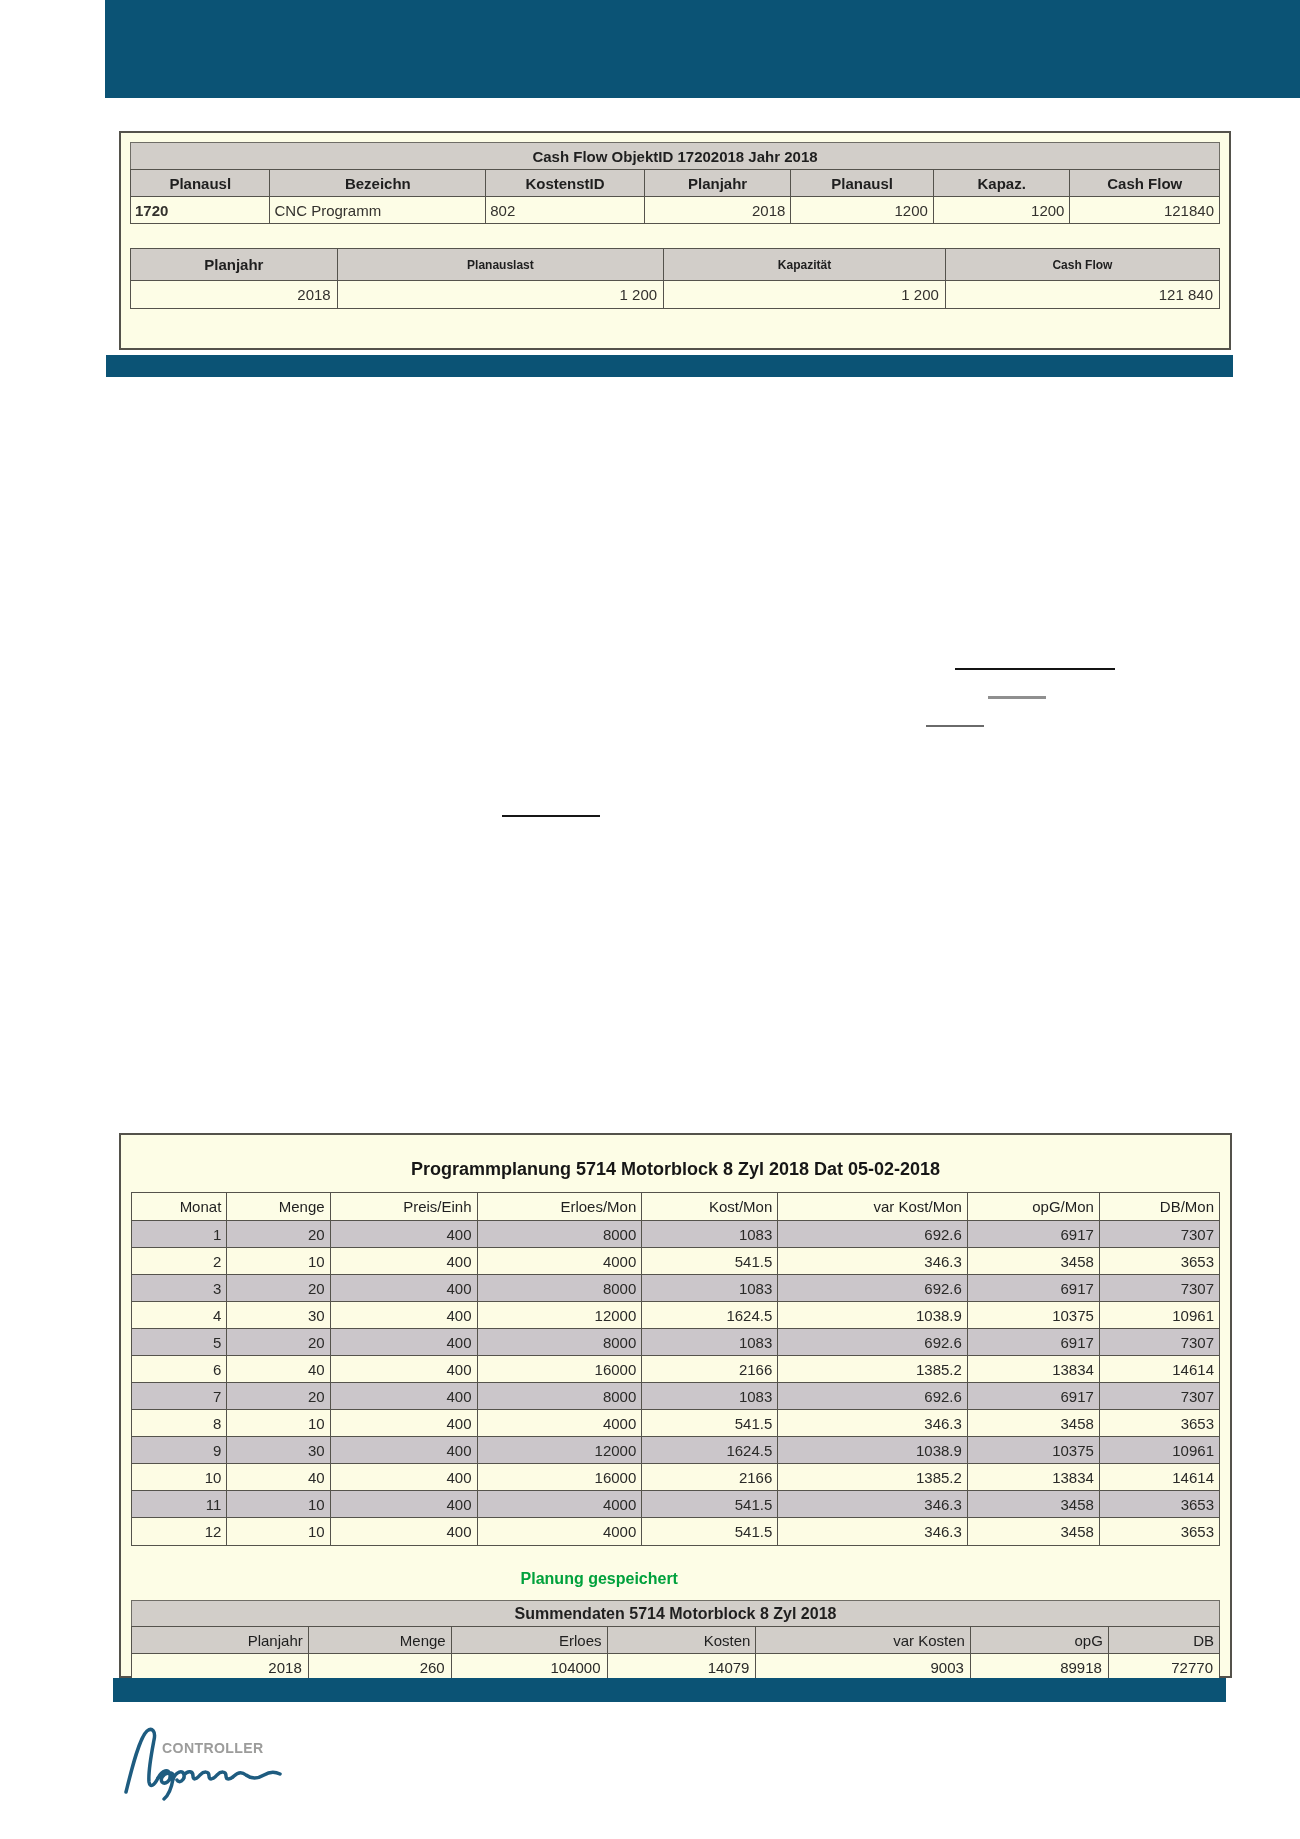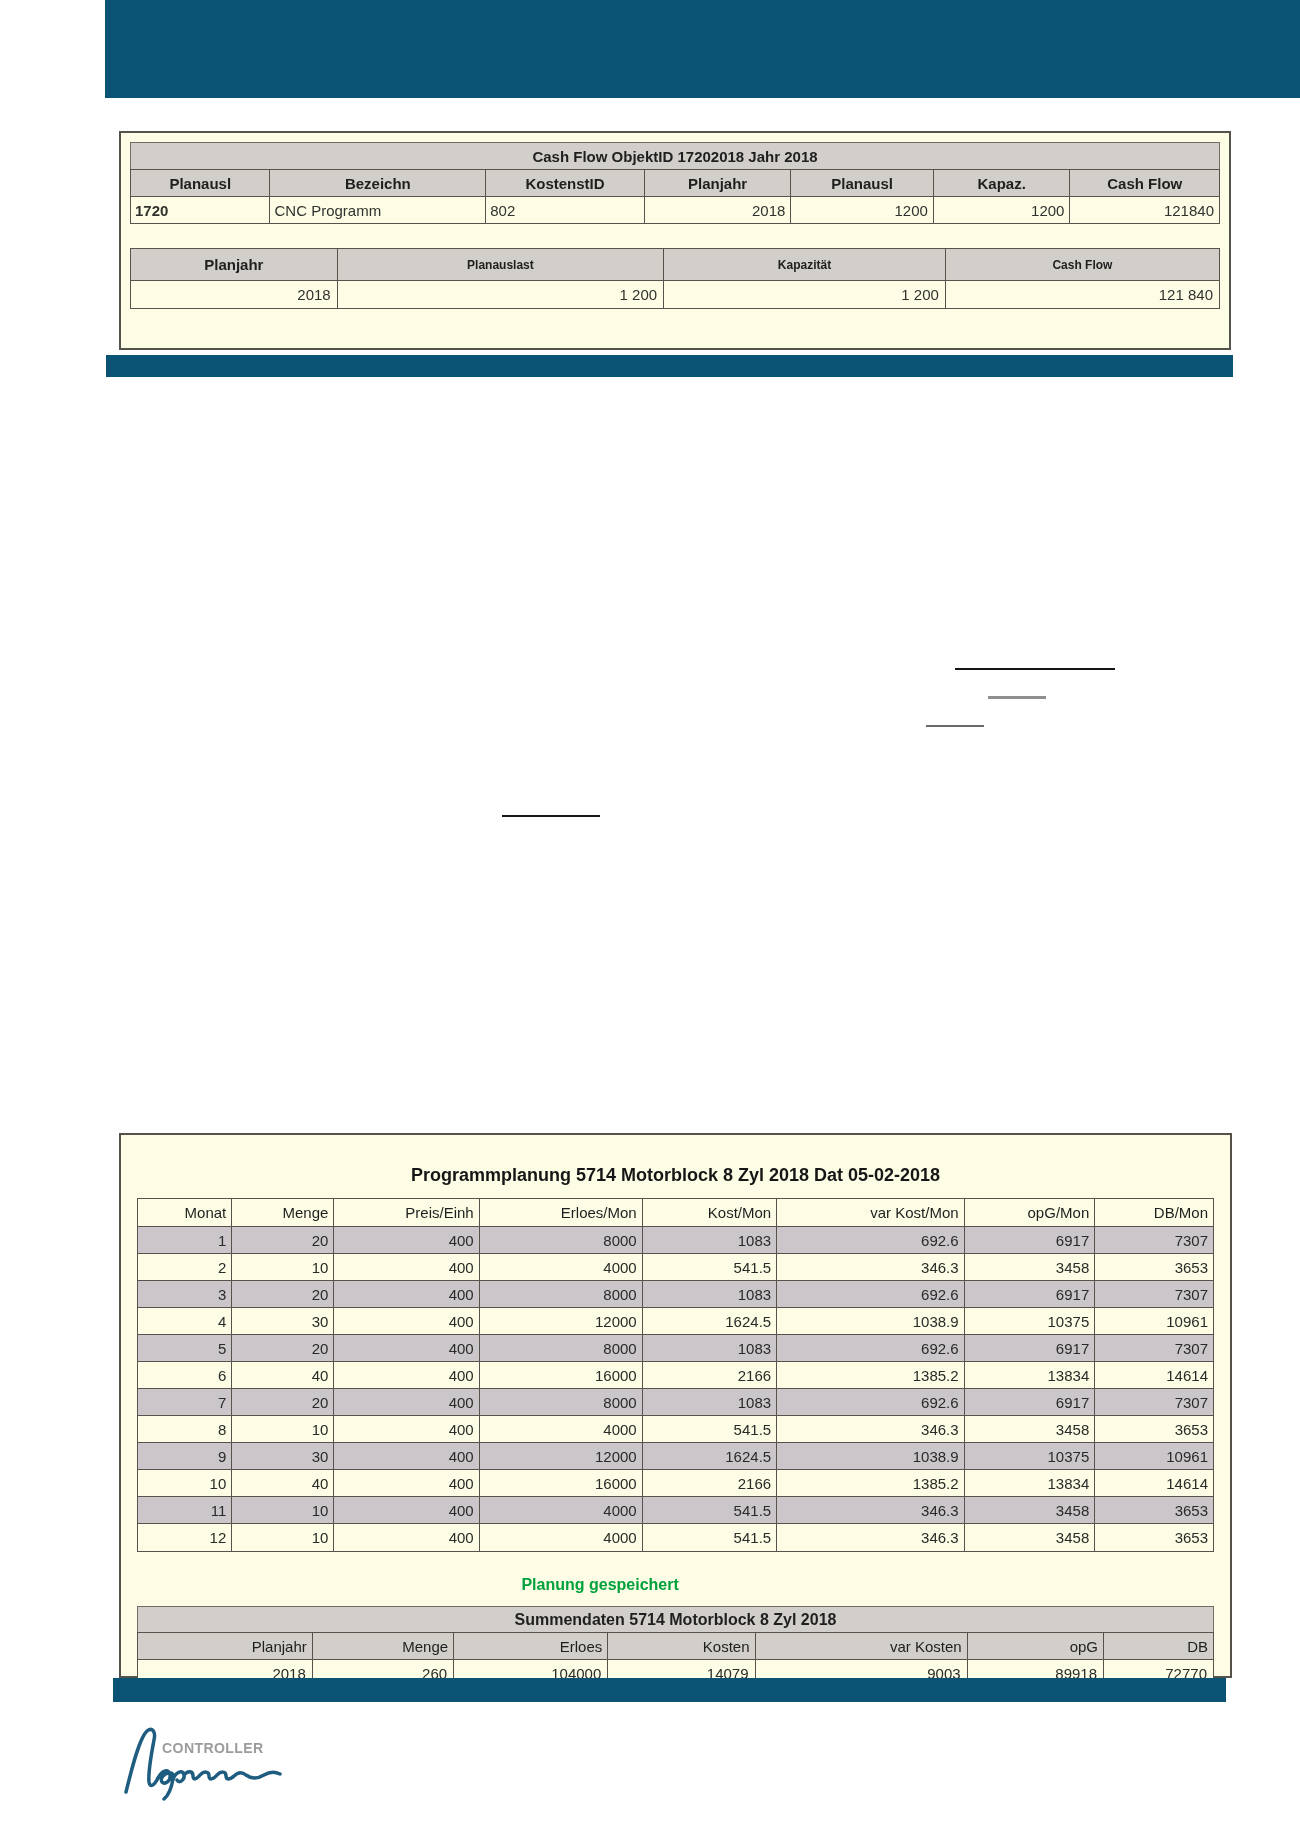--- a/index.html
+++ b/index.html
@@ -8,21 +8,21 @@
   }
   html,body{margin:0;padding:0;background:#fff;}
   .page{position:relative;width:1300px;height:1839px;background:#ffffff;overflow:hidden;
         font-family:"Liberation Sans",sans-serif;color:#1f1f1f;}
   .topbar{position:absolute;left:105px;top:0;width:1195px;height:98px;background:var(--teal-bar);}
   .tealbar1{position:absolute;left:106px;top:355px;width:1127px;height:22px;background:var(--teal-bar);}
   .tealbar2{position:absolute;left:113px;top:1678px;width:1113px;height:24px;background:var(--teal-bar);}
 
   .shot{position:absolute;background:var(--cream);border:2px solid #54524b;box-sizing:border-box;}
   .shot1{left:119px;top:131px;width:1112px;height:219px;padding:9px;}
-  .shot2{left:119px;top:1133px;width:1113px;height:545px;padding:16px;}
+  .shot2{left:119px;top:1133px;width:1113px;height:545px;padding:10px;}
 
   .gbar{height:28px;background:var(--gray-header);border:1px solid #6f6d66;display:flex;
         align-items:center;justify-content:center;font-weight:bold;font-size:15px;box-sizing:border-box;}
   .grid{border:1px solid var(--grid-border);margin-top:-1px;background:var(--cream);}
   .trow{display:flex;align-items:stretch;border-bottom:1px solid var(--grid-border);box-sizing:border-box;}
   .tbody .trow:last-child{border-bottom:none;}
   .tcell{box-sizing:border-box;border-right:1px solid var(--grid-border);display:flex;align-items:center;
          font-size:15px;overflow:hidden;white-space:nowrap;}
   .trow .tcell:last-child{border-right:none;flex:1;}
 

